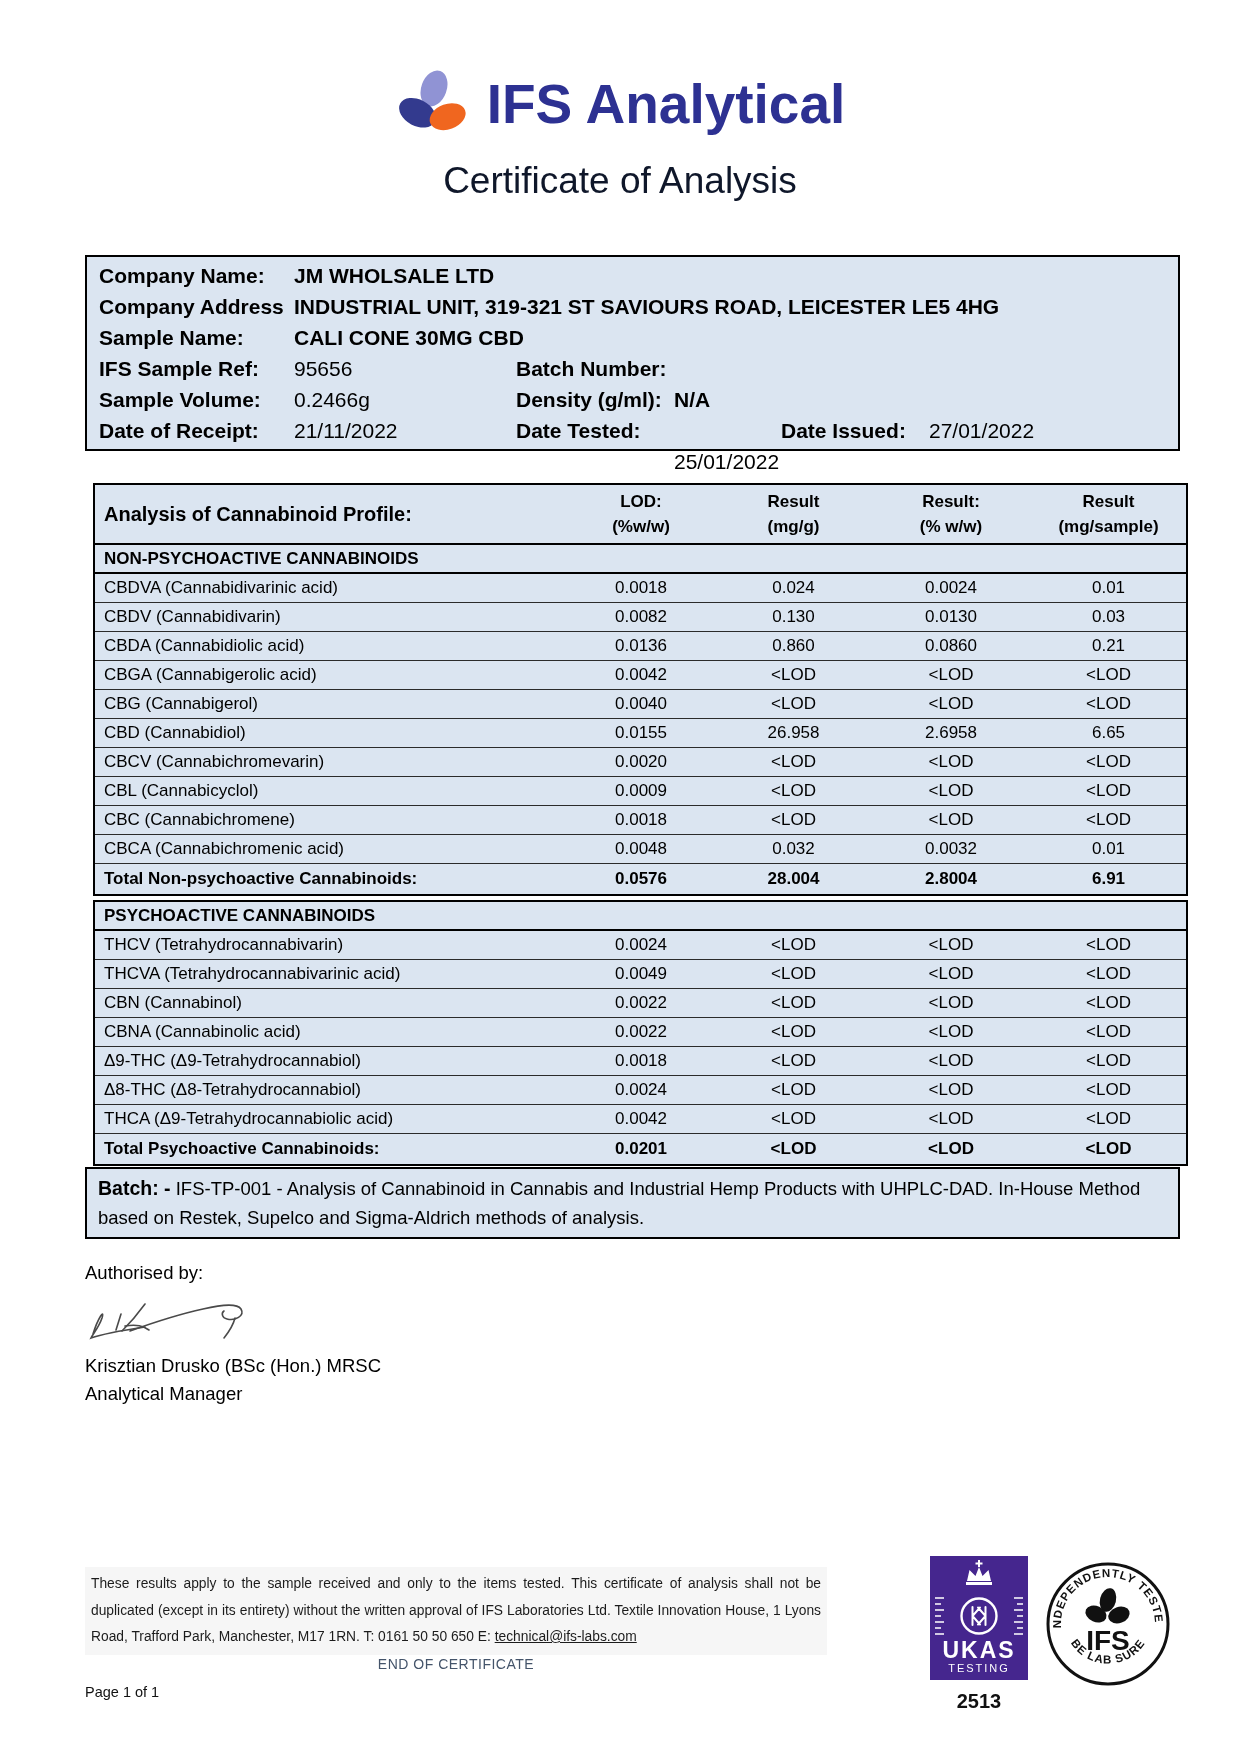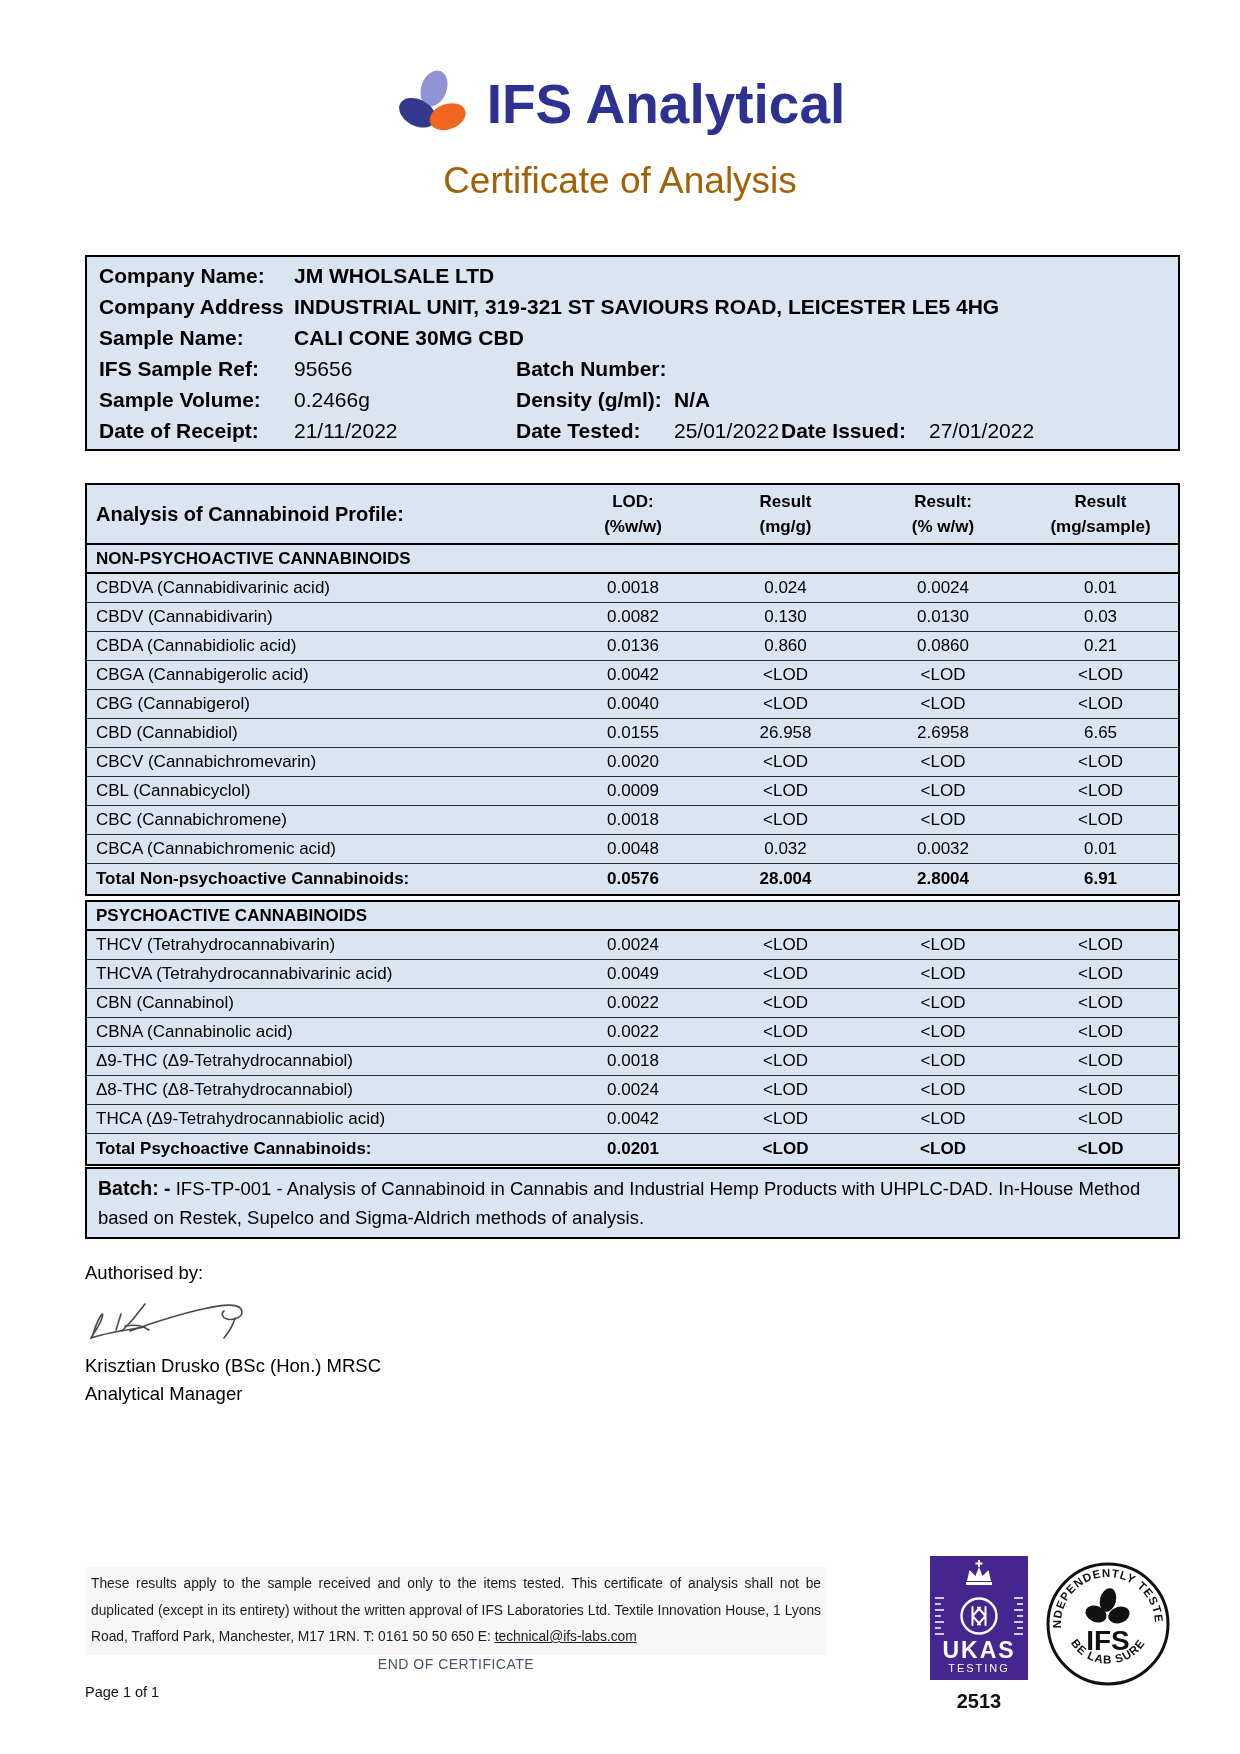--- a/index.html
+++ b/index.html
@@ -4,38 +4,38 @@
 <style>
   html,body{margin:0;padding:0;background:#fff;}
   .page{
     position:relative;width:1240px;height:1754px;background:#ffffff;overflow:hidden;
     font-family:"Liberation Sans","DejaVu Sans",sans-serif;color:#000;
   }
   
   .logo-row{position:absolute;top:68px;left:0;width:1240px;display:flex;justify-content:center;align-items:center;gap:14px;}
   .logo-mark{width:78px;height:72px;flex:0 0 auto;}
   .logo-text{font-size:55px;font-weight:bold;color:#2d3192;letter-spacing:0px;}
-  .doc-title{position:absolute;top:160px;left:0;width:1240px;text-align:center;font-size:37px;color:#a16207;}
+  .doc-title{position:absolute;top:160px;left:0;width:1240px;text-align:center;font-size:37px;color:#0f172a;}
   
   .info-table{
     position:absolute;top:255px;left:85px;width:1095px;box-sizing:border-box;
     background:#dbe5f1;border:2px solid #000;padding:3px 0 3px 12px;
   }
   .irow{display:flex;height:31px;line-height:31px;font-size:21px;}
   .ilabel{font-weight:bold;}
   .c-l1{flex:0 0 195px;}
   .c-v1{flex:0 0 222px;}
   .c-vfull{flex:1;font-weight:bold;}
   .c-l2{flex:0 0 158px;}
-  .c-v2{flex:0 0 107px;}
+  .c-v2{flex:0 0 107px;margin-top:31px;}
   .c-l3{flex:0 0 148px;}
   .c-v3{flex:1;}
   
   .atable{
-    position:absolute;left:85px;width:1095px;box-sizing:border-box;
+    position:absolute;left:93px;width:1095px;box-sizing:border-box;
     background:#dbe5f1;border:2px solid #000;
   }
   .t1{top:483px;}
   .t2{top:900px;}
   .trow{display:flex;}
   .trow>*:nth-child(1){flex:0 0 471px;padding-left:9px;text-align:left;box-sizing:border-box;}
   .trow>*:nth-child(2){flex:0 0 150px;text-align:center;}
   .trow>*:nth-child(3){flex:0 0 155px;text-align:center;}
   .trow>*:nth-child(4){flex:0 0 160px;text-align:center;}
   .trow>*:nth-child(5){flex:0 0 155px;text-align:center;}

